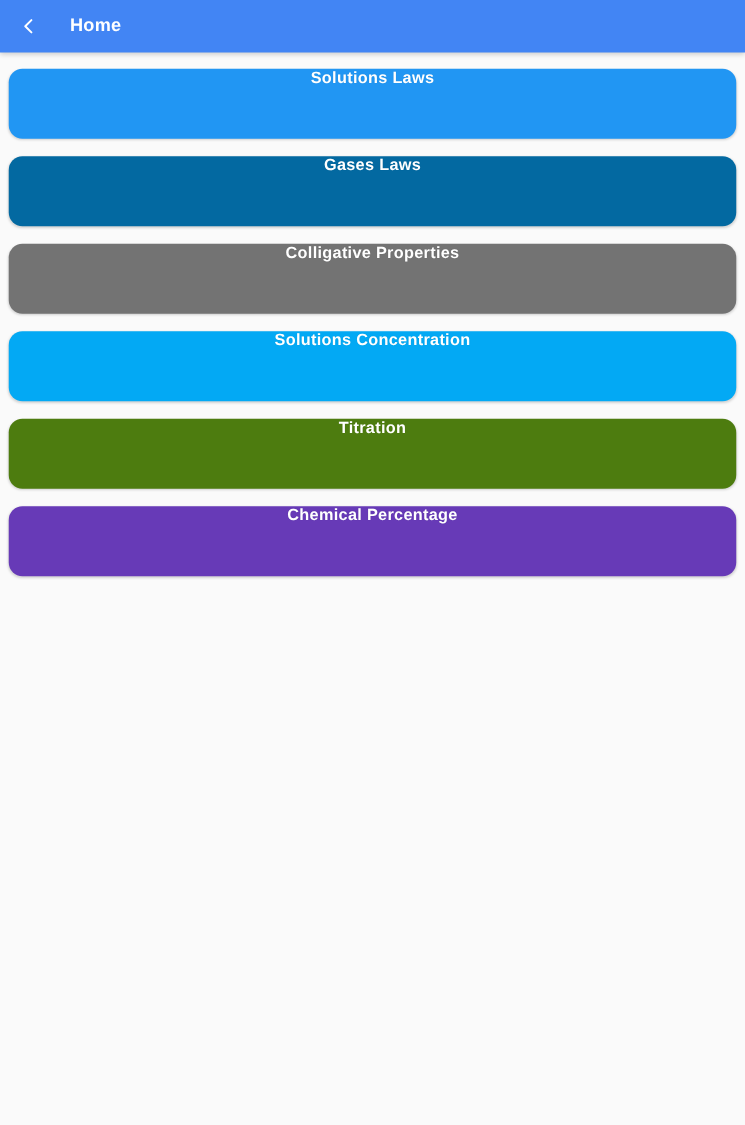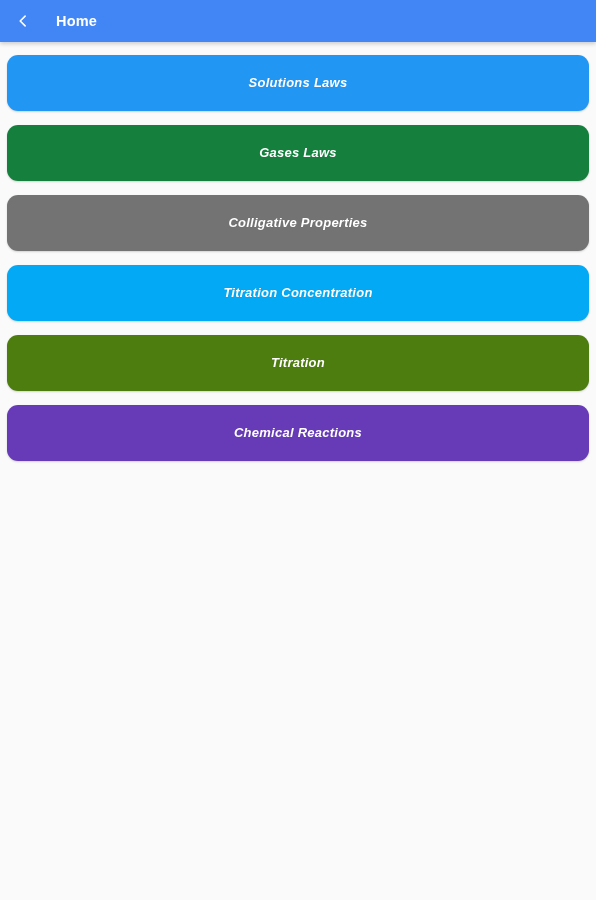--- a/index.html
+++ b/index.html
@@ -61,29 +61,27 @@
     gap: 14px;
     flex: 1 1 auto;
     background: #fafafa;
     align-items: stretch;
   }
   .menu-btn {
     height: 56px;
     border-radius: 11px;
     border: none;
     display: flex;
-    align-items: center;
     justify-content: center;
     cursor: pointer;
     box-shadow: 0 1px 2px rgba(0,0,0,0.16);
     padding: 0 2px;
     box-sizing: border-box;
     width: 100%;
     font-family: "Liberation Sans", sans-serif;
-    font-style: italic;
   }
   .menu-btn-label {
     color: #ffffff;
     font-size: 13px;
     font-weight: bold;
     letter-spacing: 0.25px;
     text-align: center;
     line-height: 1.1;
     white-space: nowrap;
     text-shadow: 0 0 1px rgba(0,0,0,0.10);
@@ -108,38 +106,38 @@
     </div>
     <div class="appbar-title">Home</div>
   </div>
 
   <div class="menu-list">
 
     <button class="menu-btn" style="background: rgb(33, 150, 243);">
       <span class="menu-btn-label">Solutions Laws</span>
     </button>
 
-    <button class="menu-btn" style="background: #15803d;">
+    <button class="menu-btn" style="background: #0369a1;">
       <span class="menu-btn-label">Gases Laws</span>
     </button>
 
     <button class="menu-btn" style="background: #737373;">
       <span class="menu-btn-label">Colligative Properties</span>
     </button>
 
     <button class="menu-btn" style="background: rgb(3, 169, 244);">
-      <span class="menu-btn-label">Titration Concentration</span>
+      <span class="menu-btn-label">Solutions Concentration</span>
     </button>
 
     <button class="menu-btn" style="background: #4d7c0f;">
       <span class="menu-btn-label">Titration</span>
     </button>
 
 
 
     <button class="menu-btn" style="background: rgb(103, 58, 183);">
-      <span class="menu-btn-label">Chemical Reactions</span>
+      <span class="menu-btn-label">Chemical Percentage</span>
     </button>
 
     <div class="filler"></div>
   </div>
 
 </div>
 
 </body></html>

